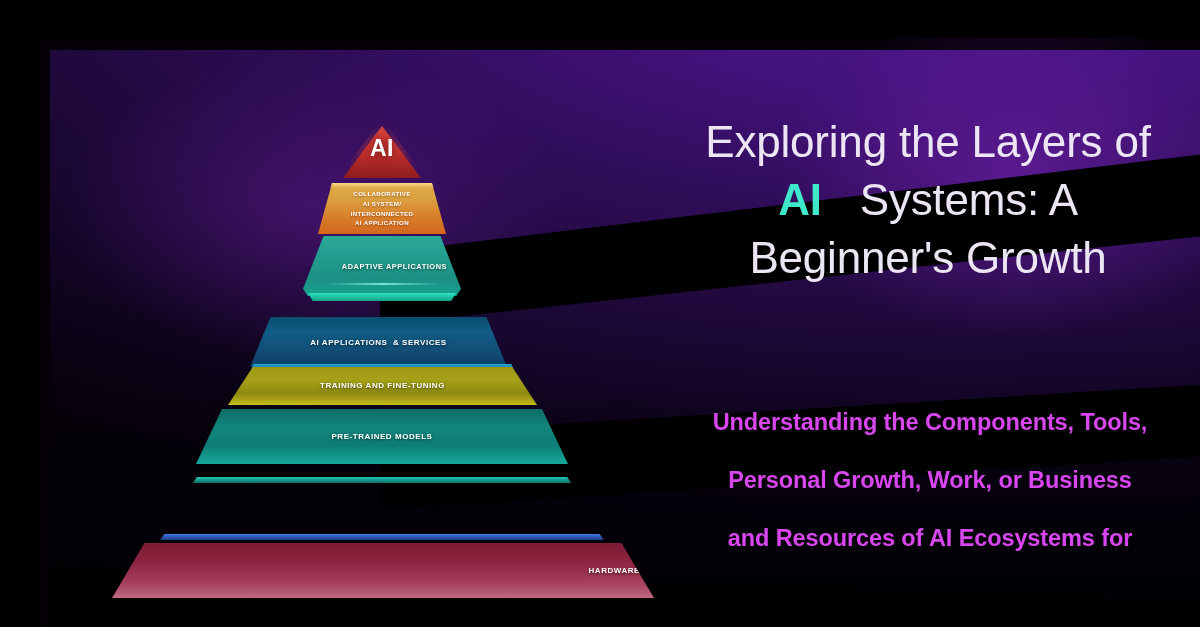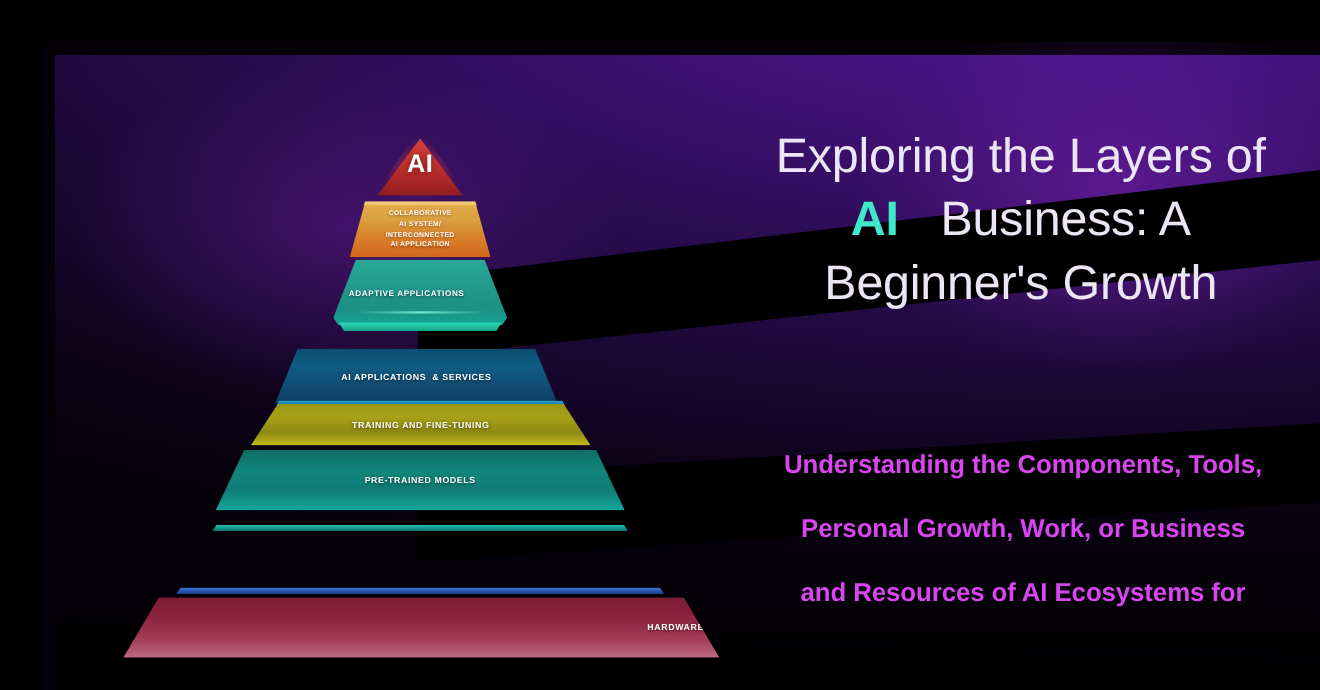--- a/index.html
+++ b/index.html
@@ -91,21 +91,21 @@
   .tier3-glow {
     left:228px; top:168px; width:184px; height:70px;
     clip-path:polygon(14% 0%, 86% 0%, 100% 100%, 0% 100%);
     background:radial-gradient(closest-side, rgba(20,215,180,0.55), rgba(20,215,180,0) 76%);
     filter:blur(7px);
   }
   .tier3 {
     left:241px; top:174px; width:158px; height:60px;
     clip-path:polygon(13% 0%, 87% 0%, 100% 88%, 97% 100%, 3% 100%, 0% 88%);
     background:linear-gradient(180deg,#2aa898 0%,#229b8d 38%,#1b9184 72%,#17a291 100%);
-    display:flex; align-items:center; justify-content:flex-start;
+    display:flex; align-items:center; justify-content:flex-end;
   }
   .tier3 .band-label { font-size:7.4px; }
   .tier3-base {
     left:243px; top:231px; width:154px; height:8px;
     clip-path:polygon(2% 0%, 98% 0%, 95% 100%, 5% 100%);
     background:linear-gradient(180deg,#2ee0bd,#12a487);
     filter:blur(0.4px);
   }
   .tier3-inner-line {
     left:263px; top:221px; width:116px; height:1px;
@@ -121,21 +121,21 @@
   .tier4-edge {
     left:189px; top:302px; width:263px; height:6px;
     clip-path:polygon(1% 0%, 99% 0%, 100% 100%, 0% 100%);
     background:linear-gradient(180deg,#2aa8d8,#0d5f8c);
   }
 
   .tier5 {
     left:166px; top:305px; width:309px; height:38px;
     clip-path:polygon(8% 0%, 92% 0%, 100% 100%, 0% 100%);
     background:linear-gradient(180deg,#9c9615 0%,#a7a018 32%,#8e8a12 70%,#c6bb1a 100%);
-    display:flex; align-items:center; justify-content:center;
+    display:flex; justify-content:center;
   }
   .tier5-edge {
     left:163px; top:356px; width:315px; height:6px;
     clip-path:polygon(1% 0%, 99% 0%, 100% 100%, 0% 100%);
     background:linear-gradient(180deg,#d9ce23,#8a8410);
   }
 
   .tier6 {
     left:134px; top:347px; width:372px; height:55px;
     clip-path:polygon(7% 0%, 93% 0%, 100% 100%, 0% 100%);
@@ -248,21 +248,21 @@
     <div class="layer tier7-edge"></div>
 
     <div class="layer tier8">
       <span class="band-label">HARDWARE</span>
     </div>
 
   </div>
 
   <div id="headline">
     <span>Exploring the Layers of</span><br>
-    <span class="accent">AI</span><span> Business: A</span><br>
+    <span class="accent">AI</span><span> Systems: A</span><br>
     <span>Beginner's Growth</span>
   </div>
 
   <div id="subhead">
     <span class="sub-line">Understanding the Components, Tools,</span>
     <span class="sub-line">Personal Growth, Work, or Business</span>
     <span class="sub-line">and Resources of AI Ecosystems for</span>
   </div>
 
 </div>

